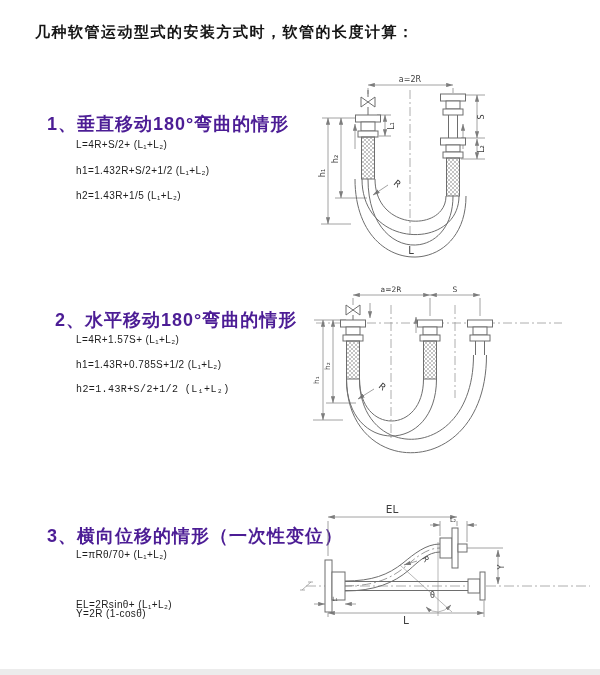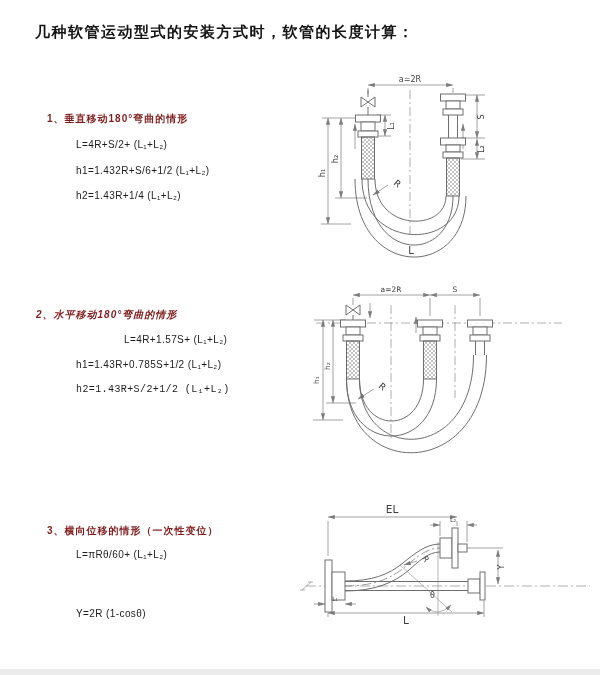--- a/index.html
+++ b/index.html
@@ -1,37 +1,37 @@
 <!DOCTYPE html>
 <html><head>
 <meta charset="utf-8">
 <style>
   html,body{margin:0;padding:0;background:#ffffff;}
   body{width:600px;height:675px;overflow:hidden;
        font-family:"Liberation Sans","DejaVu Sans",sans-serif;color:#111;}
   .page{position:relative;width:600px;height:675px;background:#fff;}
   .abs{position:absolute;white-space:nowrap;}
   .doc-title{font-size:15px;font-weight:700;letter-spacing:1.5px;color:#141414;}
-  .sec-heading{font-size:10px;font-weight:700;letter-spacing:1px;color:#7f1d1d;}
+  .sec-heading{font-size:18px;font-weight:700;letter-spacing:1px;color:#4c1d95;}
   .formula{font-size:10px;font-weight:400;letter-spacing:.4px;color:#1c1c1c;}
   svg.diagram{position:absolute;}
   svg.diagram text{font-family:"DejaVu Sans",sans-serif;fill:#3d3d3d;}
   .bottom-strip{position:absolute;left:0;top:669px;width:600px;height:6px;background:#ececec;}
 </style>
 </head>
 <body>
 
 <div class="page">
 
   <div class="abs doc-title" style="left:35px;top:23px;">几种软管运动型式的安装方式时，软管的长度计算：</div>
 
   <div class="abs sec-heading" style="left:47px;top:112px;">1、垂直移动180°弯曲的情形</div>
   <div class="abs formula" style="left:76px;top:139px;">L=4R+S/2+ (L₁+L₂)</div>
-  <div class="abs formula" style="left:76px;top:165px;">h1=1.432R+S/6+1/2 (L₁+L₂)</div>
-  <div class="abs formula" style="left:76px;top:190px;">h2=1.43R+1/4 (L₁+L₂)</div>
+  <div class="abs formula" style="left:76px;top:165px;">h1=1.432R+S/2+1/2 (L₁+L₂)</div>
+  <div class="abs formula" style="left:76px;top:190px;">h2=1.43R+1/5 (L₁+L₂)</div>
 
   <svg class="diagram" style="left:305px;top:72px;" width="270" height="190" viewBox="0 0 270 190">
     <defs>
       <marker id="arr1" viewBox="0 0 10 6" refX="9.5" refY="3" markerWidth="9" markerHeight="5.5" orient="auto-start-reverse">
         <path d="M0,0 L10,3 L0,6 Z" fill="#7d7d7d"></path>
       </marker>
       <pattern id="braid1" width="4" height="4" patternUnits="userSpaceOnUse">
         <path d="M0,4 L4,0 M0,0 L4,4" stroke="#9a9a9a" stroke-width="0.6"></path>
       </pattern>
     </defs>
@@ -88,22 +88,22 @@
       <text x="179" y="45" text-anchor="middle" transform="rotate(-90 179 45)">S</text>
       <text x="179" y="77" text-anchor="middle" transform="rotate(-90 179 77)">L₂</text>
       <text x="89" y="54" text-anchor="middle" transform="rotate(-90 89 54)">L₁</text>
       <text x="33" y="87" text-anchor="middle" transform="rotate(-90 33 87)">h₂</text>
       <text x="20" y="101" text-anchor="middle" transform="rotate(-90 20 101)">h₁</text>
       <text x="88" y="112" font-size="9" transform="rotate(40 88 112)">R</text>
       <text x="106" y="182" font-size="10" text-anchor="middle">L</text>
     </g>
   </svg>
 
-  <div class="abs sec-heading" style="left:36px;top:308px;font-style:italic;">2、水平移动180°弯曲的情形</div>
-  <div class="abs formula" style="left:76px;top:334px;margin-left:48px;">L=4R+1.57S+ (L₁+L₂)</div>
+  <div class="abs sec-heading" style="left:55px;top:308px;">2、水平移动180°弯曲的情形</div>
+  <div class="abs formula" style="left:76px;top:334px;">L=4R+1.57S+ (L₁+L₂)</div>
   <div class="abs formula" style="left:76px;top:359px;text-align:right;">h1=1.43R+0.785S+1/2 (L₁+L₂)</div>
   <div class="abs formula" style="left:76px;top:384px;font-family:Liberation Mono, monospace;">h2=1.43R+S/2+1/2 (L₁+L₂)</div>
 
   <svg class="diagram" style="left:298px;top:283px;" width="282" height="195" viewBox="0 0 282 195">
     <defs>
       <marker id="arr2" viewBox="0 0 10 6" refX="9.5" refY="3" markerWidth="9" markerHeight="5.5" orient="auto-start-reverse">
         <path d="M0,0 L10,3 L0,6 Z" fill="#7d7d7d"></path>
       </marker>
       <pattern id="braid2" width="4" height="4" patternUnits="userSpaceOnUse">
         <path d="M0,4 L4,0 M0,0 L4,4" stroke="#9a9a9a" stroke-width="0.6"></path>
@@ -160,22 +160,23 @@
     <g font-size="7.5">
       <text x="93" y="9" text-anchor="middle">a=2R</text>
       <text x="157" y="9" text-anchor="middle">S</text>
       <text x="32" y="83" text-anchor="middle" transform="rotate(-90 32 83)">h₂</text>
       <text x="21" y="97" text-anchor="middle" transform="rotate(-90 21 97)">h₁</text>
       <text x="80" y="104" font-size="9" transform="rotate(40 80 104)">R</text>
     </g>
   </svg>
 
   <div class="abs sec-heading" style="left:47px;top:524px;">3、横向位移的情形（一次性变位）</div>
-  <div class="abs formula" style="left:76px;top:549px;">L=πRθ/60+ (L₁+L₂)</div>
+  <div class="abs formula" style="left:76px;top:549px;">L=πRθ/70+ (L₁+L₂)</div>
   <div class="abs formula" style="left:76px;top:574px;margin-top:34px;">Y=2R (1-cosθ)</div>
+  <div class="abs formula" style="left:76px;top:599px;">EL=2Rsinθ+ (L₁+L₂)</div>
 
   <svg class="diagram" style="left:300px;top:500px;" width="295" height="152" viewBox="0 0 295 152">
     <defs>
       <marker id="arr3" viewBox="0 0 10 6" refX="9.5" refY="3" markerWidth="9" markerHeight="5.5" orient="auto-start-reverse">
         <path d="M0,0 L10,3 L0,6 Z" fill="#7d7d7d"></path>
       </marker>
     </defs>
 
     <g stroke="#9a9a9a" stroke-width="0.8" fill="none">
       <path d="M6,86 H290" stroke-dasharray="10 3 2 3"></path>

